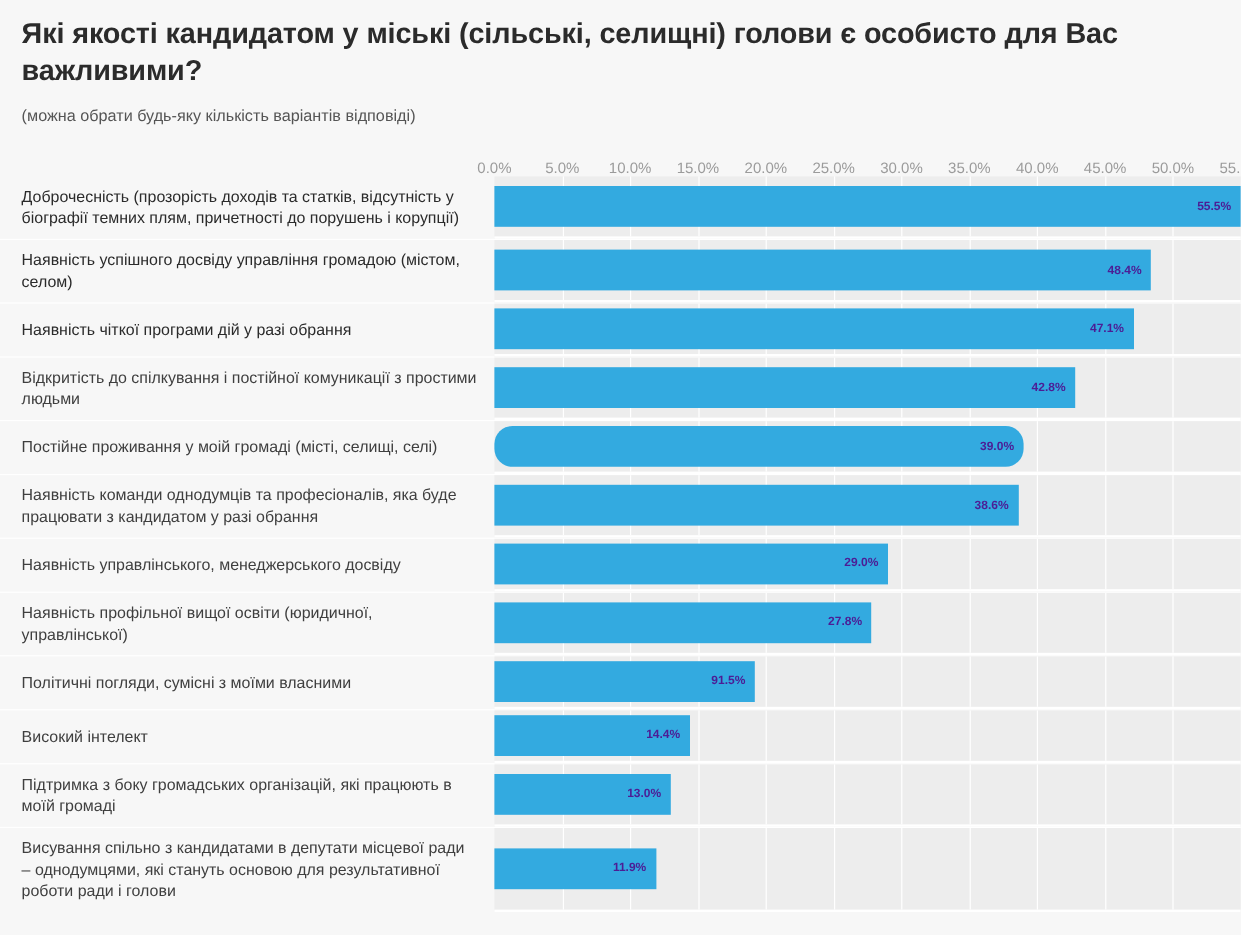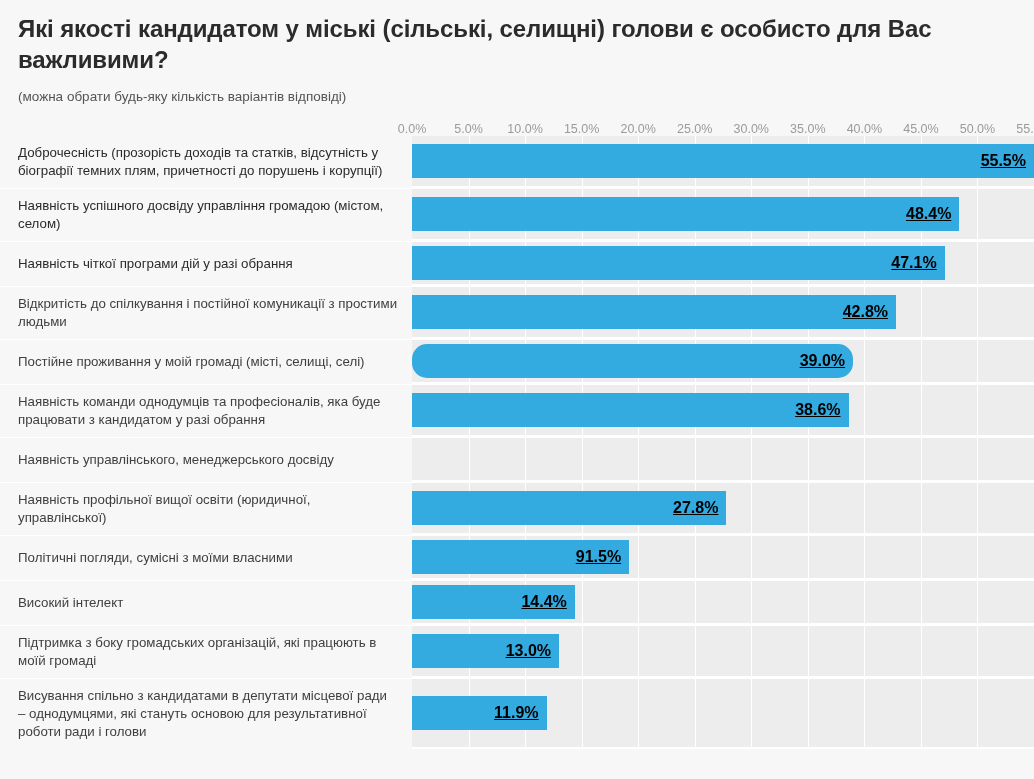--- a/index.html
+++ b/index.html
@@ -26,21 +26,21 @@
     line-height: 1.28;
     padding: 14px 34px 0 18px;
     letter-spacing: -0.1px;
   }
   .subtitle {
     font-size: 13.5px;
     color: #555;
     padding: 14px 18px 0 18px;
   }
   .chart {
-    margin-top: 10px;
+    margin-top: 21px;
     position: relative;
   }
   .axis-row {
     display: flex;
     height: 22px;
     align-items: flex-end;
   }
   .axis-label-spacer {
     width: 412px;
     flex: 0 0 412px;
@@ -106,25 +106,24 @@
     height: 34px;
     background: #33aae0;
     display: flex;
     align-items: center;
     justify-content: flex-end;
     box-sizing: border-box;
     padding-right: 8px;
     z-index: 2;
   }
   .bar-val {
-    color: #000000;
-    font-size: 16px;
+    color: #4c1d95;
+    font-size: 10px;
     font-weight: bold;
     white-space: nowrap;
-    text-decoration: underline;
   }
 </style>
 </head>
 <body>
 
 <div class="wrap">
 
   <div class="title">Які якості кандидатом у міські (сільські, селищні) голови є особисто для Вас важливими?</div>
   <div class="subtitle">(можна обрати будь-яку кількість варіантів відповіді)</div>
 
@@ -277,20 +276,23 @@
               <div class="gridline" style="left: 18.1818%;"></div>
               <div class="gridline" style="left: 27.2727%;"></div>
               <div class="gridline" style="left: 36.3636%;"></div>
               <div class="gridline" style="left: 45.4545%;"></div>
               <div class="gridline" style="left: 54.5455%;"></div>
               <div class="gridline" style="left: 63.6364%;"></div>
               <div class="gridline" style="left: 72.7273%;"></div>
               <div class="gridline" style="left: 81.8182%;"></div>
               <div class="gridline" style="left: 90.9091%;"></div>
             </div>
+            <div class="bar" style="width: 52.7273%; background: rgb(51, 170, 224);">
+              <span class="bar-val">29.0%</span>
+            </div>
           </div>
         </div>
         <div class="row">
           <div class="cat">Наявність профільної вищої освіти (юридичної, управлінської)</div>
           <div class="plot">
             <div class="gridlines">
               <div class="gridline" style="left: 9.09091%;"></div>
               <div class="gridline" style="left: 18.1818%;"></div>
               <div class="gridline" style="left: 27.2727%;"></div>
               <div class="gridline" style="left: 36.3636%;"></div>

